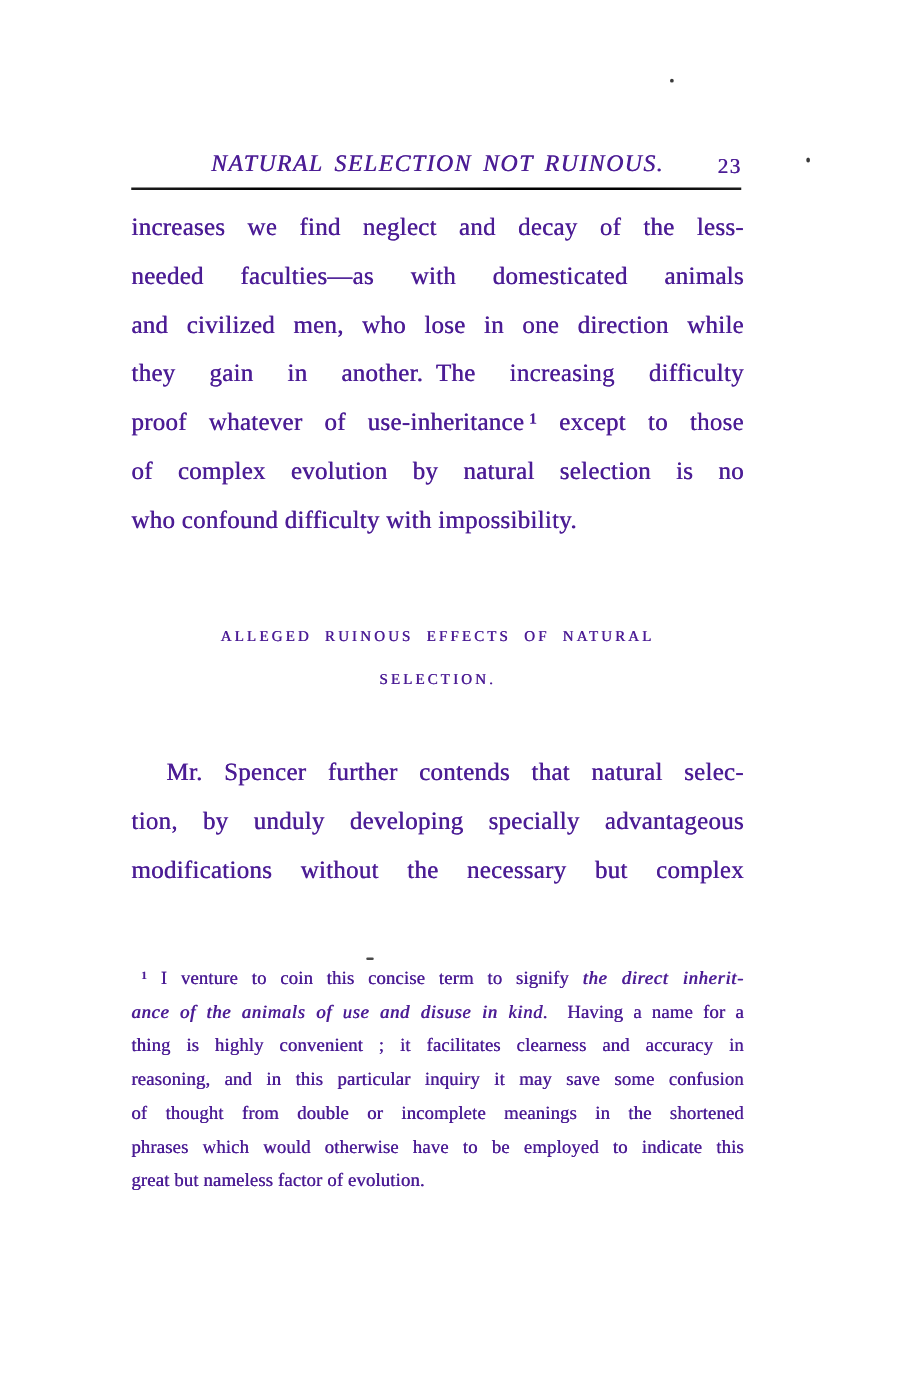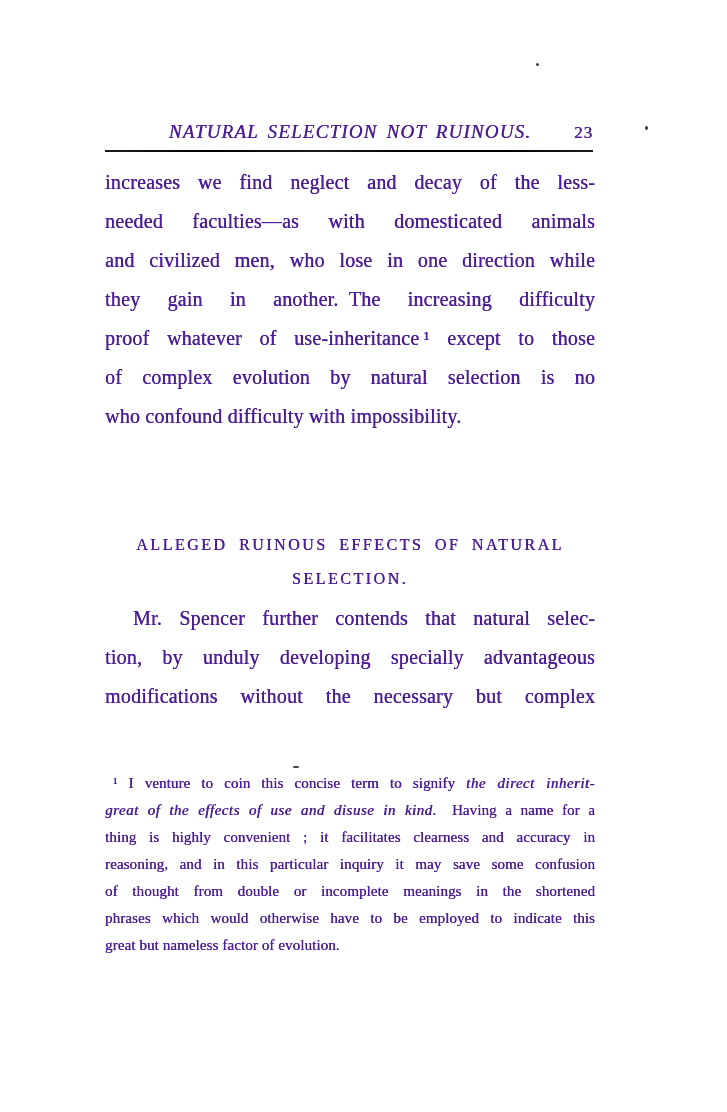--- a/index.html
+++ b/index.html
@@ -71,25 +71,25 @@
     white-space: normal;
   }
   .tline.last {
     text-align: center;
     text-align-last: left;
   }
   .tline.indent { text-indent: 28px; }
   
   .sect {
     position: absolute;
-    top: 528px;
+    top: 492px;
     left: 105px;
     width: 490px;
     margin: 0;
-    font-size: 16px;
+    font-size: 12px;
     font-weight: normal;
     line-height: 34px;
     text-align: center;
     letter-spacing: 2.5px;
     word-spacing: 5px;
     text-shadow: 0.4px 0 0 currentColor;
   }
   
   .footnote {
     position: absolute;
@@ -160,21 +160,21 @@
 
   <div class="speck speck1"></div>
   <div class="speck speck2"></div>
   <div class="speck speck3"></div>
 
   <footer class="footnote">
     <div class="fline fn-indent">
       <span>¹ I venture to coin this concise term to signify </span><span class="it">the direct inherit-</span>
     </div>
     <div class="fline">
-      <span class="it">great of the effects of use and disuse in kind.</span><span> Having a name for a</span>
+      <span class="it">ance of the animals of use and disuse in kind.</span><span> Having a name for a</span>
     </div>
     <div class="fline">thing is highly convenient ; it facilitates clearness and accuracy in</div>
     <div class="fline">reasoning, and in this particular inquiry it may save some confusion</div>
     <div class="fline">of thought from double or incomplete meanings in the shortened</div>
     <div class="fline">phrases which would otherwise have to be employed to indicate this</div>
     <div class="fline last">great but nameless factor of evolution.</div>
   </footer>
 
 </div>
 

